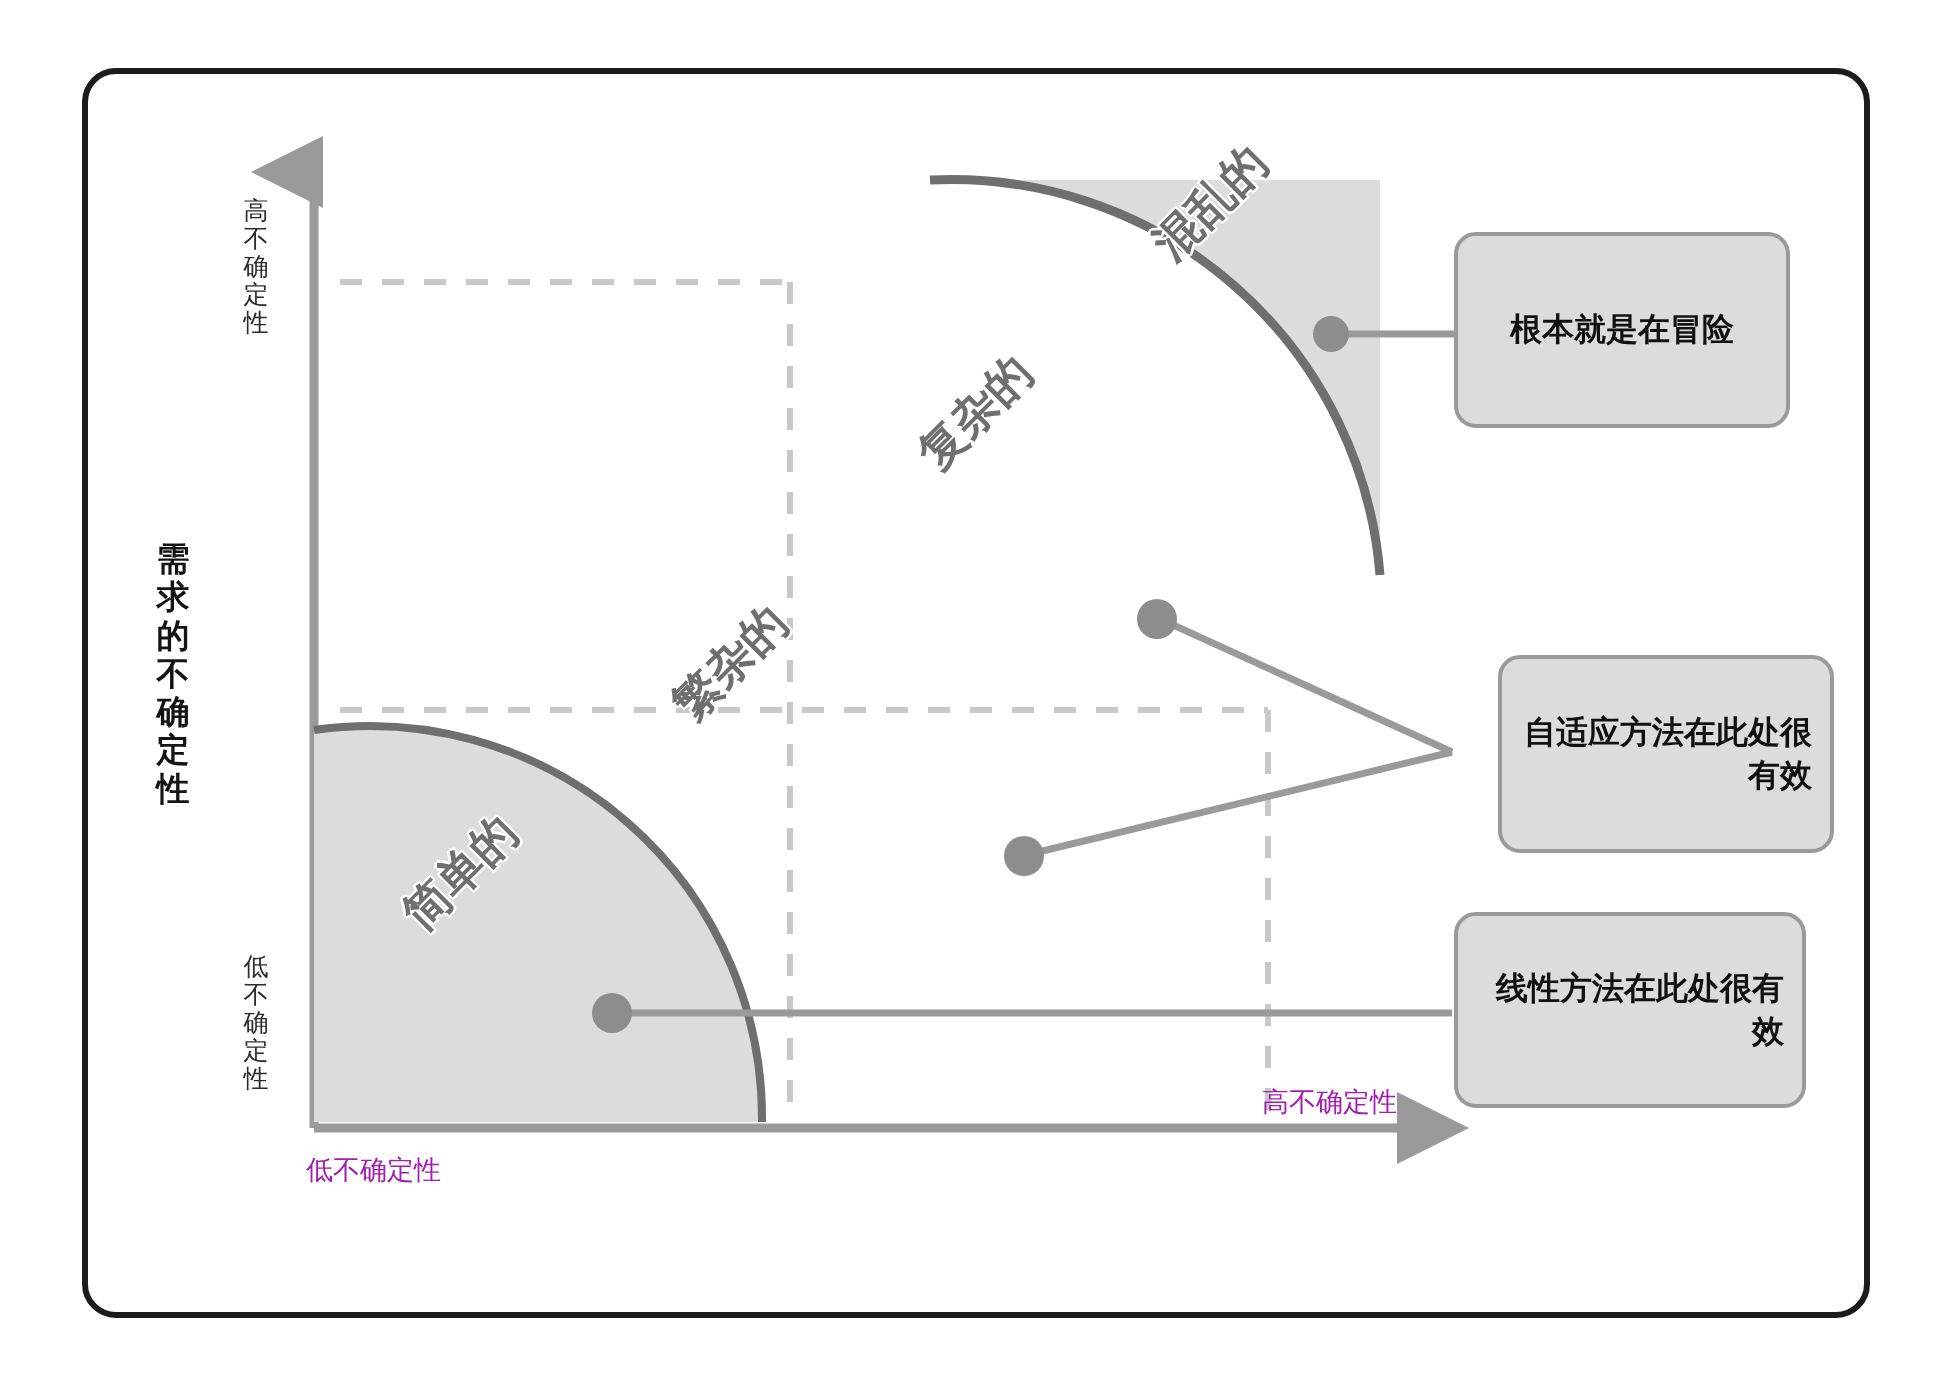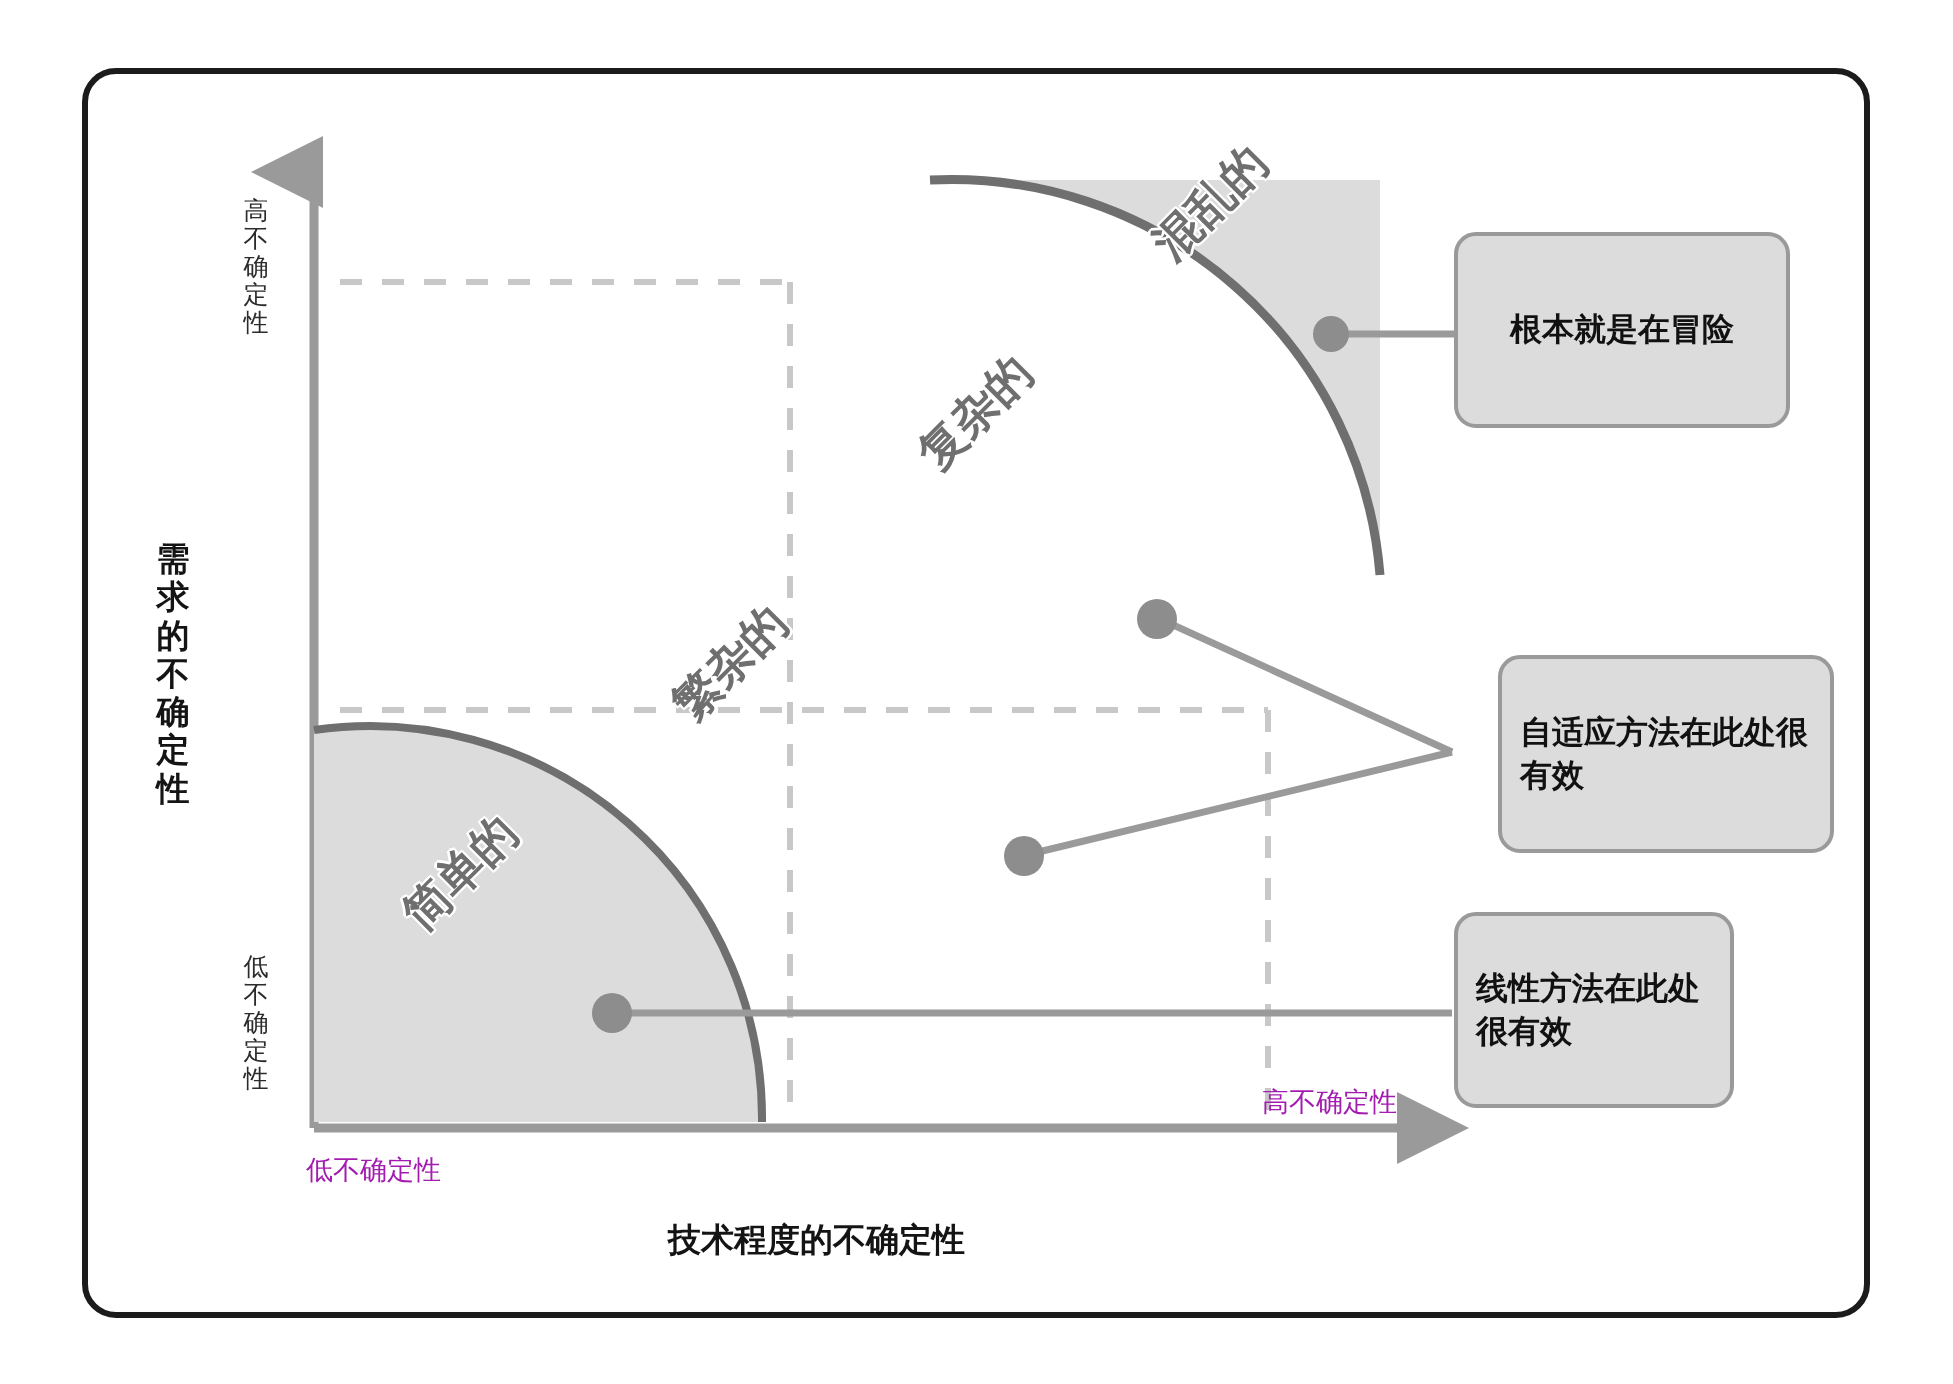--- a/index.html
+++ b/index.html
@@ -111,30 +111,30 @@
   
   .callout {
     position: absolute;
     box-sizing: border-box;
     background: #dcdcdc;
     border: 4px solid #9a9a9a;
     border-radius: 22px;
     display: flex;
     align-items: center;
     justify-content: center;
-    text-align: left;
+    text-align: right;
     font-size: 32px;
     font-weight: bold;
     color: #111111;
     line-height: 1.35;
     padding: 8px 18px;
   }
   .callout-1 { left: 1454px; top: 232px;  width: 336px; height: 196px; }
   .callout-2 { left: 1454px; top: 655px;  width: 336px; height: 198px; margin-left: 44px; }
-  .callout-3 { left: 1454px; top: 912px;  width: 280px; height: 196px; }
+  .callout-3 { left: 1454px; top: 912px;  width: 352px; height: 196px; padding-left: 32px; }
 </style>
 </head>
 <body>
 
 <div id="stage">
 
   <div class="frame"></div>
 
   <svg class="plot" viewBox="0 0 1953 1384">
     <defs>
@@ -211,23 +211,20 @@
       <span style="display: block;">的</span>
       <span style="display: block;">不</span>
       <span style="display: block;">确</span>
       <span style="display: block;">定</span>
       <span style="display: block;">性</span>
     </div>
 
   <div class="xtick low">低不确定性</div>
   <div class="xtick high">高不确定性</div>
 
-  <div class="xlabel">
-    <span class="xlabel-inner">技术程度的不确定性</span>
-  </div>
 
   <div class="region simple">简单的</div>
   <div class="region complex2">繁杂的</div>
   <div class="region complex">复杂的</div>
   <div class="region chaos">混乱的</div>
 
   <div class="callout callout-1">根本就是在冒险</div>
   <div class="callout callout-2">自适应方法在此处很有效</div>
   <div class="callout callout-3">线性方法在此处很有效</div>
 

